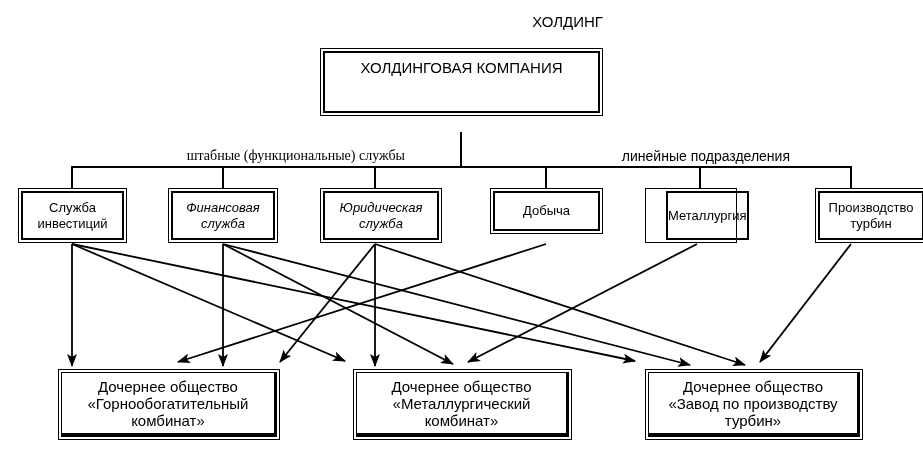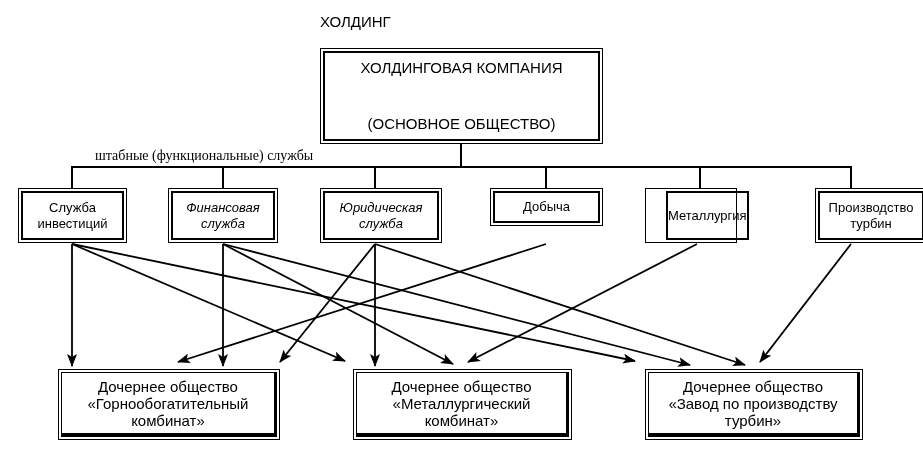--- a/index.html
+++ b/index.html
@@ -3,21 +3,21 @@
 <meta charset="utf-8">
 <style>
   html,body { margin:0; padding:0; background:#ffffff; }
   #stage {
     position:relative; width:923px; height:465px; background:#ffffff;
     font-family:"Liberation Sans", sans-serif; color:#000;
     overflow:hidden;
   }
   #wires { position:absolute; left:0; top:0; width:923px; height:465px; z-index:1; }
 
-  .txt { position:absolute; text-align:left; white-space:pre-line; z-index:2; }
+  .txt { position:absolute; text-align:right; white-space:pre-line; z-index:2; }
 
   .node, .root, .sub {
     position:absolute; z-index:2; box-sizing:border-box;
     background:#ffffff; border:1px solid #000; padding:2px;
     display:flex;
   }
   .node-inner, .root-inner, .sub-inner {
     box-sizing:border-box; flex:1;
     display:flex; align-items:center; justify-content:center;
     text-align:center; white-space:pre-line;
@@ -26,26 +26,26 @@
   .root-inner { border:2px solid #000; font-size:15px; line-height:28px; }
   .sub-inner  {
     border:1px solid #000; border-right-width:3px; border-bottom-width:4px;
     font-size:15px; line-height:17px;
   }
 
   #title   { left:320px; top:13px;  width:283px; font-size:15px; }
   #lbl-staff { left:95px;  top:148px; width:310px; font-size:14px;font-family:Liberation Serif, serif; }
   #lbl-line  { left:480px; top:148px; width:310px; font-size:14px; }
 
-  #root { left:320px; top:48px; width:283px; height:96px; }
+  #root { left:320px; top:48px; width:283px; height:68px; }
 
   #n1 { left:18px;  top:188px; width:109px; height:55px; }
   #n2 { left:168px; top:188px; width:110px; height:55px;font-style:italic; }
   #n3 { left:320px; top:188px; width:122px; height:55px;font-style:italic; }
-  #n4 { left:490px; top:188px; width:113px; height:38px; }
+  #n4 { left:490px; top:188px; width:113px; height:46px; }
   #n5 { left:645px; top:188px; width:92px; height:55px;padding-left:20px; }
   #n6 { left:815px; top:188px; width:112px; height:55px; }
 
   #s1 { left:58px;  top:369px; width:222px; height:71px; }
   #s2 { left:353px; top:369px; width:219px; height:71px; }
   #s3 { left:645px; top:369px; width:218px; height:71px; }
 </style>
 </head>
 <body>
 
@@ -86,25 +86,26 @@
       <line x1="697" y1="244" x2="468" y2="362"></line>
       <line x1="851" y1="244" x2="760" y2="362"></line>
     </g>
   </svg>
 
   <div id="title" class="txt">ХОЛДИНГ</div>
 
   <div id="root" class="root">
     <div class="root-inner">
       <span><span>ХОЛДИНГОВАЯ КОМПАНИЯ</span><br>
-      <span>(ОСНОВНОЕ ОБЩЕСТВО)</span></span>
+      </span>
     </div>
   </div>
 
   <div id="lbl-staff" class="txt">штабные (функциональные) службы</div>
+  <div id="lbl-line" class="txt">линейные подразделения</div>
 
   <div id="n1" class="node">
     <div class="node-inner">Служба
 инвестиций</div>
   </div>
   <div id="n2" class="node">
     <div class="node-inner">Финансовая
 служба</div>
   </div>
   <div id="n3" class="node">

